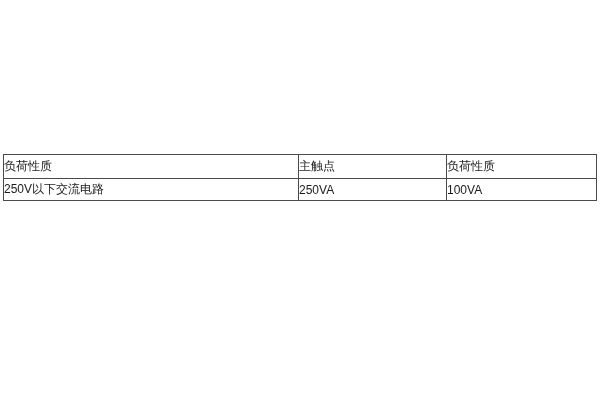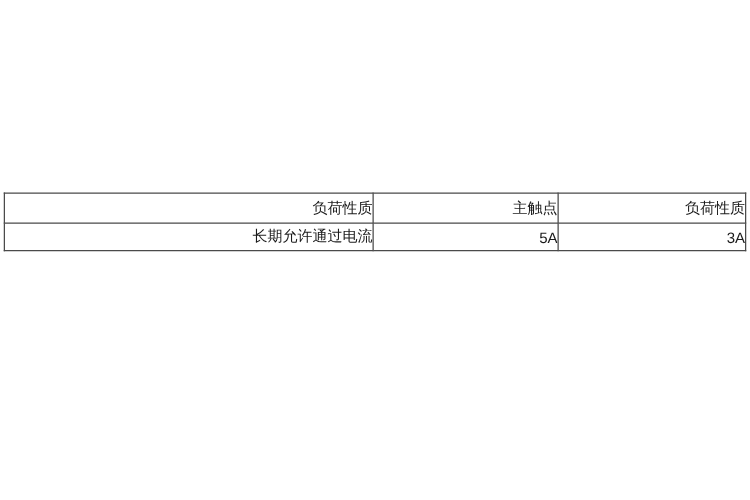--- a/index.html
+++ b/index.html
@@ -20,21 +20,21 @@
     top: 154px;
     width: 593px;
     border-collapse: collapse;
     table-layout: fixed;
     font-size: 12px;
     color: #1a1a1a;
   }
   .spec-table th,
   .spec-table td {
     border: 1px solid #4a4a4a;
-    text-align: right;
+    text-align: left;
     vertical-align: middle;
     font-weight: normal;
     padding: 0;
     overflow: hidden;
     white-space: nowrap;
   }
   .spec-table tr { height: 22px; }
   .spec-table tr.header-row { height: 24px; }
   .col-load   { width: 295px; }
   .col-main   { width: 148px; }
@@ -51,18 +51,18 @@
   </colgroup>
   <thead>
     <tr class="header-row">
       <th>负荷性质</th>
       <th>主触点</th>
       <th>负荷性质</th>
     </tr>
   </thead>
   <tbody>
     <tr>
-      <td>长期允许通过电流</td>
-      <td>5A</td>
-      <td>3A</td>
+      <td>250V以下交流电路</td>
+      <td>250VA</td>
+      <td>100VA</td>
     </tr>
   </tbody>
 </table>
 
 </body></html>

